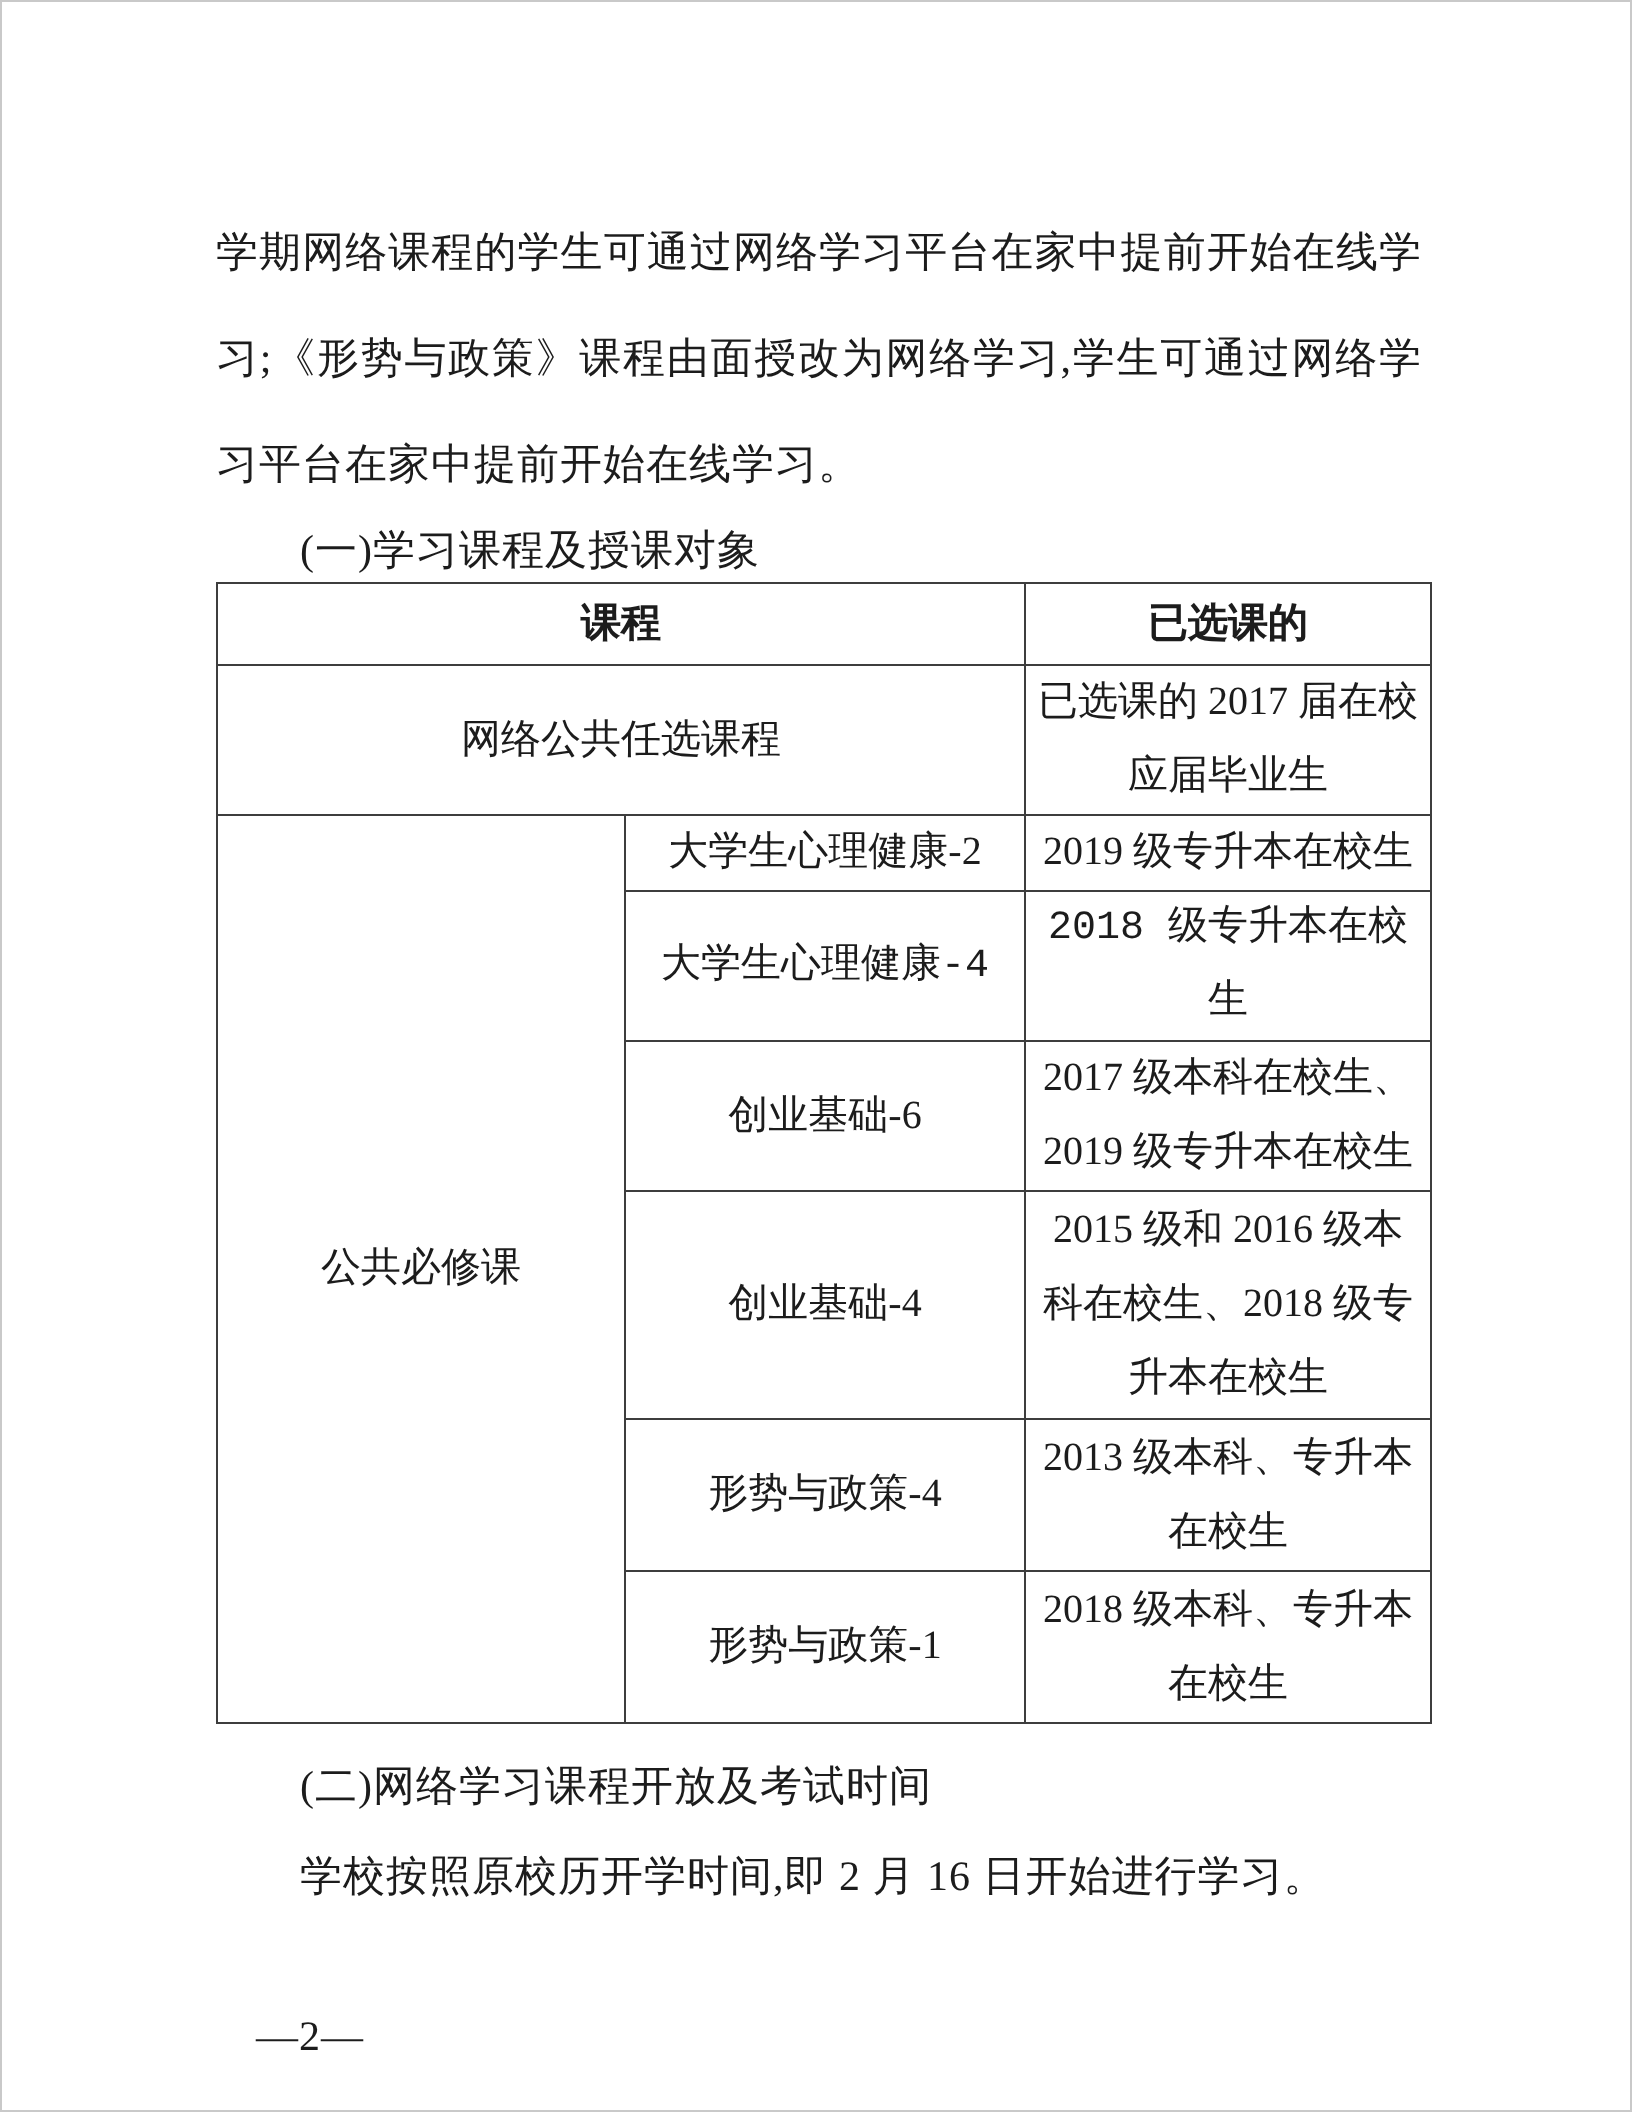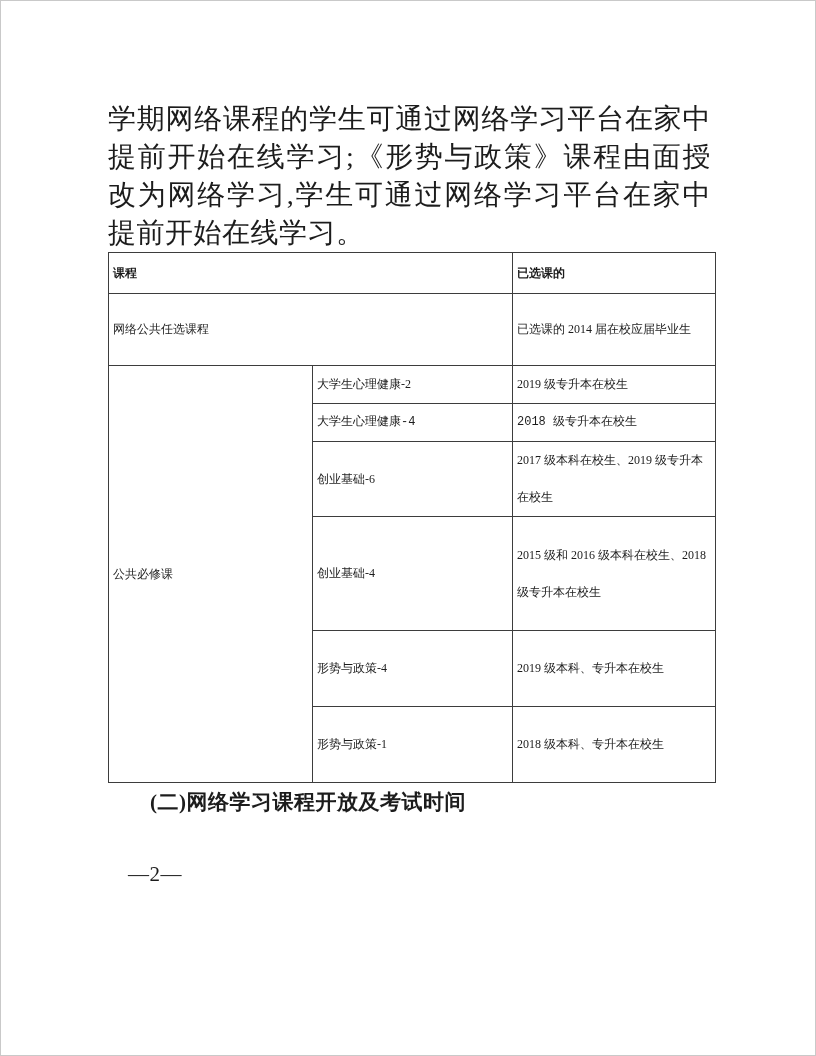--- a/index.html
+++ b/index.html
@@ -11,43 +11,44 @@
     position: relative;
     overflow: hidden;
   }
   .page {
     width: 816px; height: 1056px;
     background: #ffffff;
     border: 1px solid #c9c9c9;
     padding: 99px 104px 0 107px;
   }
   .para {
-    font-size: 28px;
-    line-height: 38px;
+    font-size: 21px;
+    line-height: 53px;
     text-align: justify;
     letter-spacing: 0.5px;
   }
   .para.indent { text-indent: 2em; }
   .heading {
     font-size: 21px;
     letter-spacing: 0.5px;
     padding-left: 42px;
     white-space: nowrap;
   }
   .heading.h-one { line-height: 32px; }
-  .heading.h-two { line-height: 38px; margin-top: 0; font-weight: bold; }
+  .heading.h-two { line-height: 38px; margin-top: 12px; }
   table.course-table {
     border-collapse: collapse;
     table-layout: fixed;
     width: 607px;
   }
   table.course-table td {
     border: 1px solid #3d3d3d;
+    text-align: center;
     vertical-align: middle;
-    font-size: 12px;
+    font-size: 20px;
     line-height: 37px;
     padding: 0 4px;
     overflow: hidden;
   }
   td.th { font-weight: bold; }
   tr.r-head   { height: 41px; }
   tr.r-elect  { height: 72px; }
   tr.r-s1     { height: 37px; }
   tr.r-s2     { height: 38px; font-family: Liberation Mono, monospace; }
   tr.r-m2     { height: 75px; }
@@ -62,63 +63,65 @@
     letter-spacing: 0.5px;
   }
 </style>
 </head>
 <body>
 
 <div class="page">
 
   <p class="para">学期网络课程的学生可通过网络学习平台在家中提前开始在线学习;《形势与政策》课程由面授改为网络学习,学生可通过网络学习平台在家中提前开始在线学习。</p>
 
+  <div class="heading h-one">(一)学习课程及授课对象</div>
 
   <table class="course-table">
     <colgroup>
       <col style="width:204px">
       <col style="width:200px">
       <col style="width:203px">
     </colgroup>
     <tbody>
       <tr class="r-head">
         <td class="th" colspan="2">课程</td>
         <td class="th">已选课的</td>
       </tr>
       <tr class="r-elect">
         <td colspan="2">网络公共任选课程</td>
-        <td>已选课的 2014 届在校应届毕业生</td>
+        <td>已选课的 2017 届在校应届毕业生</td>
       </tr>
       <tr class="r-s1">
         <td rowspan="6">公共必修课</td>
         <td>大学生心理健康-2</td>
         <td>2019 级专升本在校生</td>
       </tr>
       <tr class="r-s2">
         <td>大学生心理健康-4</td>
         <td>2018 级专升本在校生</td>
       </tr>
       <tr class="r-m2">
         <td>创业基础-6</td>
         <td>2017 级本科在校生、2019 级专升本在校生</td>
       </tr>
       <tr class="r-m3">
         <td>创业基础-4</td>
         <td>2015 级和 2016 级本科在校生、2018 级专升本在校生</td>
       </tr>
       <tr class="r-m2b">
         <td>形势与政策-4</td>
-        <td>2019 级本科、专升本在校生</td>
+        <td>2013 级本科、专升本在校生</td>
       </tr>
       <tr class="r-m2c">
         <td>形势与政策-1</td>
         <td>2018 级本科、专升本在校生</td>
       </tr>
     </tbody>
   </table>
 
   <div class="heading h-two">(二)网络学习课程开放及考试时间</div>
 
+  <p class="para indent">学校按照原校历开学时间,即 2 月 16 日开始进行学习。</p>
 
 
   <div class="page-number">—2—</div>
 
 </div>
 
 </body></html>

